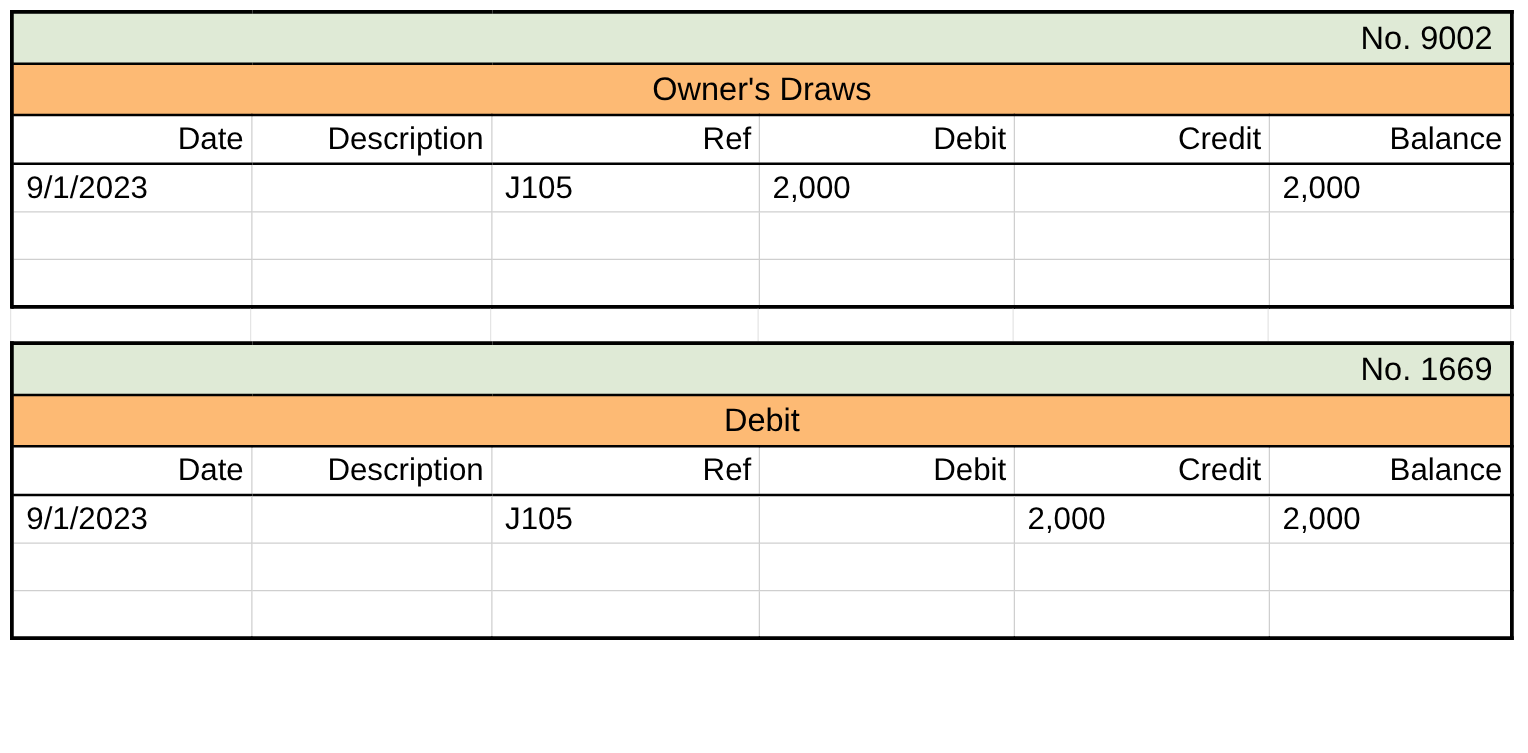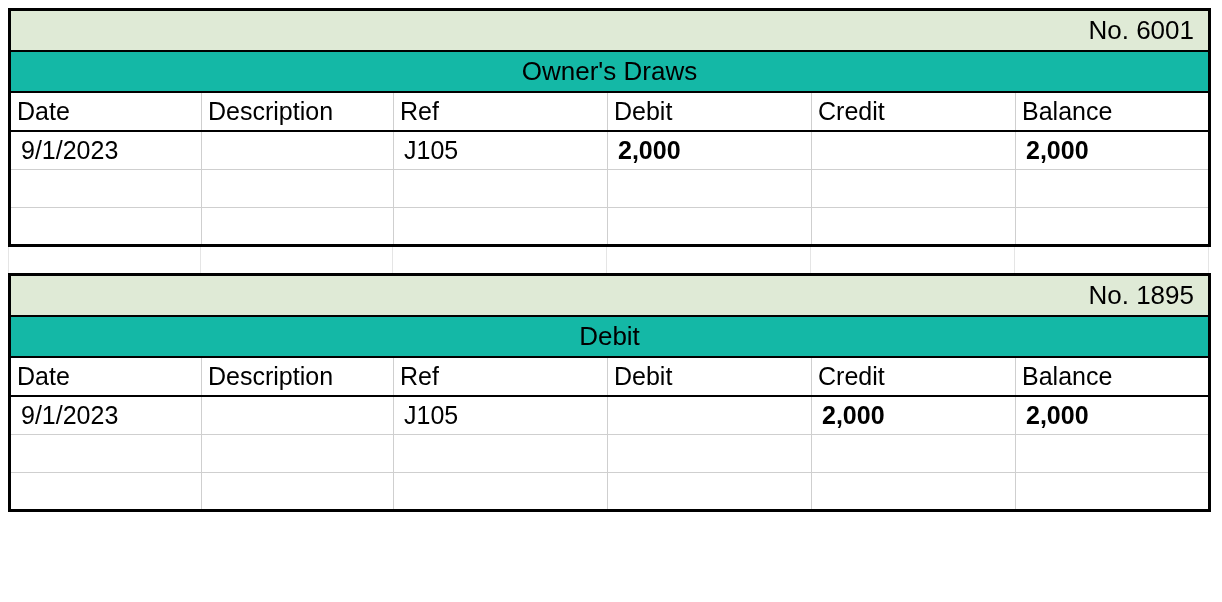--- a/index.html
+++ b/index.html
@@ -32,28 +32,28 @@
       border-bottom: none;
     }
     .acct-no-row td {
       background: #dfead6;
       text-align: right;
       padding: 4px 14px 4px 6px;
       font-size: 26px;
       border-bottom: 2px solid #000;
     }
     .acct-name-row td {
-      background: #14b8a6;
+      background: #fdba74;
       text-align: center;
       padding: 4px 6px;
       font-size: 26px;
       border-bottom: 2px solid #000;
     }
     .head-row td {
-      text-align: left;
+      text-align: right;
       padding: 4px 6px;
       font-size: 25px;
       border: 1px solid #cfcfcf;
       border-bottom: 2px solid #000;
       border-top: none;
     }
     .head-row td:first-child { border-left: none; }
     .head-row td:last-child { border-right: none; margin-top: 12px; }
     .data-row td, .blank-row td {
       border: 1px solid #cfcfcf;
@@ -64,37 +64,37 @@
     }
     .data-row td:first-child, .blank-row td:first-child { border-left: none; }
     .data-row td:last-child, .blank-row td:last-child { border-right: none; }
     tbody tr:last-child td { border-bottom: none; }
     .col-date { width: 192px; }
     .col-desc { width: 192px; }
     .col-ref  { width: 214px; }
     .col-dr   { width: 204px; }
     .col-cr   { width: 204px; }
     .col-bal  { width: 194px; }
-    .num { text-align: center; font-weight: bold; }
+    .num { text-align: center; }
   </style>
 </head>
 <body>
 
 <table class="ledger">
   <colgroup>
     <col class="col-date">
       <col class="col-desc">
       <col class="col-ref">
     <col class="col-dr">
       <col class="col-cr">
       <col class="col-bal">
   </colgroup>
   <tbody>
     <tr class="acct-no-row">
-      <td colspan="6">No. 6001</td>
+      <td colspan="6">No. 9002</td>
     </tr>
     <tr class="acct-name-row">
       <td colspan="6">Owner's Draws</td>
     </tr>
     <tr class="head-row">
       <td>Date</td>
       <td>Description</td>
       <td>Ref</td>
       <td>Debit</td>
       <td>Credit</td>
@@ -154,21 +154,21 @@
   <colgroup>
     <col class="col-date">
       <col class="col-desc">
       <col class="col-ref">
     <col class="col-dr">
       <col class="col-cr">
       <col class="col-bal">
   </colgroup>
   <tbody>
     <tr class="acct-no-row">
-      <td colspan="6">No. 1895</td>
+      <td colspan="6">No. 1669</td>
     </tr>
     <tr class="acct-name-row">
       <td colspan="6">Debit</td>
     </tr>
     <tr class="head-row">
       <td>Date</td>
       <td>Description</td>
       <td>Ref</td>
       <td>Debit</td>
       <td>Credit</td>

